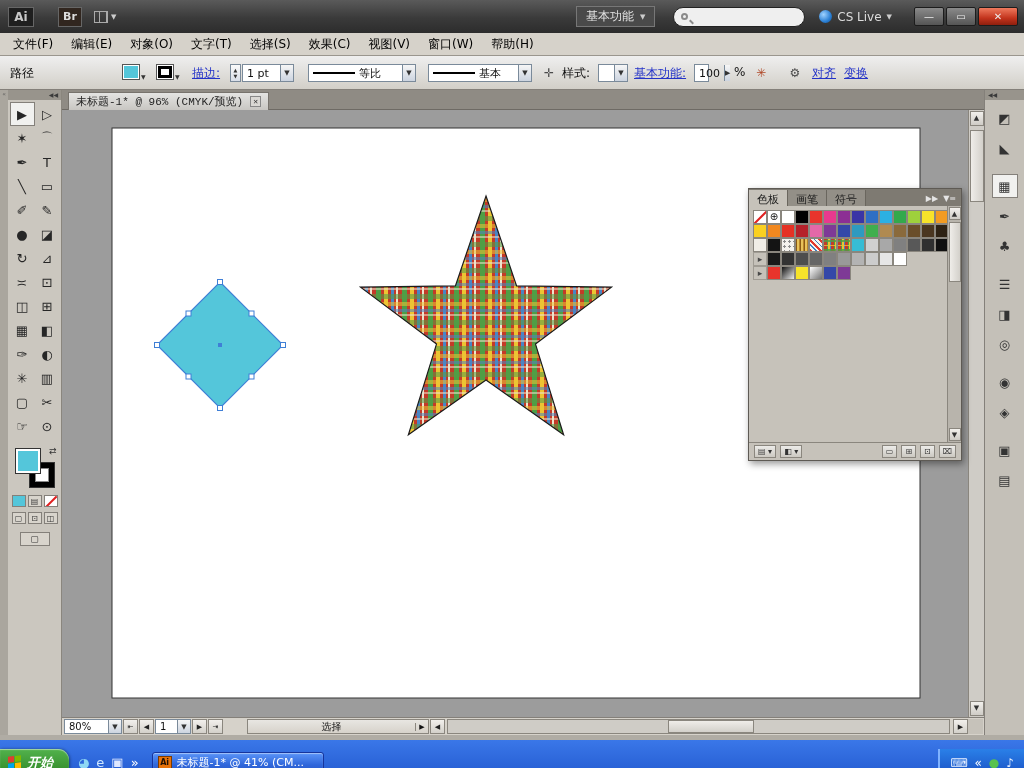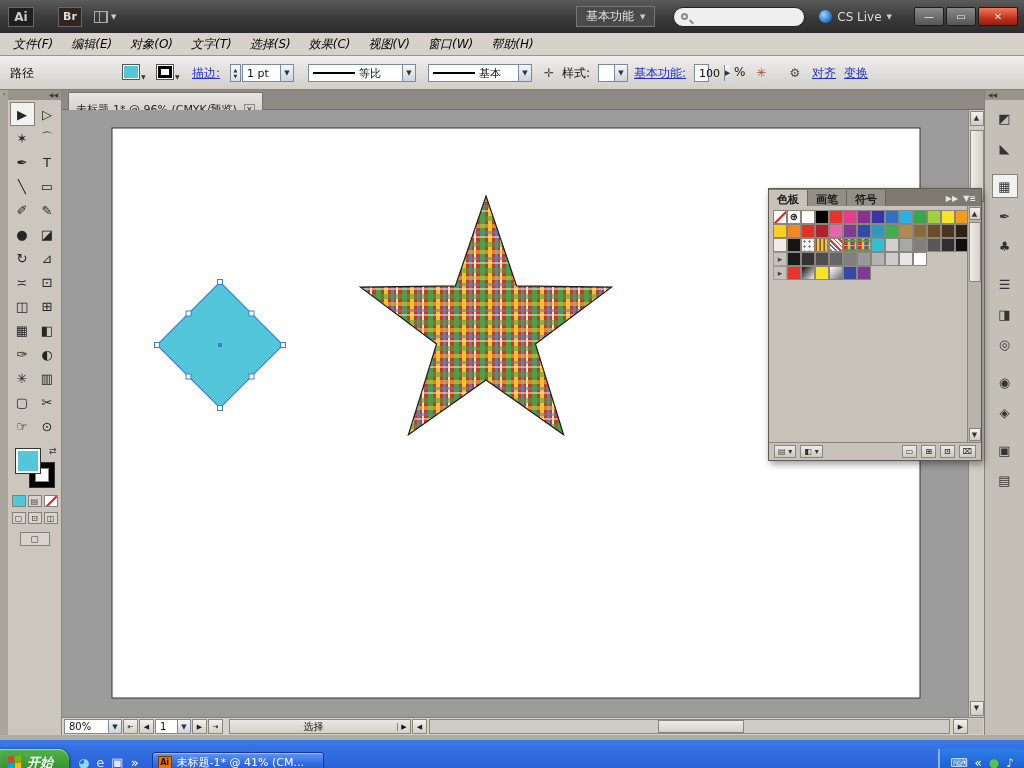--- a/index.html
+++ b/index.html
@@ -21,21 +21,21 @@
 #mag-icon{width:7px;height:7px;border:2px solid #8a8a8a;border-radius:50%;position:relative;flex:none;}
 #mag-icon::after{content:"";position:absolute;left:6px;top:6px;width:5px;height:2px;background:#8a8a8a;transform:rotate(45deg);}
 #search-input{border:none;background:transparent;outline:none;width:100px;font-size:11px;}
 #cs-live{margin-left:14px;display:flex;align-items:center;gap:5px;color:#ddd;}
 #globe-icon{width:13px;height:13px;border-radius:50%;background:radial-gradient(circle at 35% 35%,#9fd2ff,#2a7fd4 60%,#14508e);}
 #win-buttons{margin-left:22px;margin-right:6px;display:flex;gap:2px;}
 .win-btn{width:30px;height:19px;border:1px solid #1c1c1c;border-radius:2px;background:linear-gradient(#8a8a8a,#555);color:#eee;font-size:10px;display:flex;align-items:center;justify-content:center;}
 #close-btn{background:linear-gradient(#ef7a5e,#c2331c 60%,#8f1f0e);width:40px;}
 
 
-#menubar{position:absolute;left:0;top:33px;width:1024px;height:23px;background:#d6d2ca;border-bottom:1px solid #9a968e;display:flex;align-items:center;padding-left:4px;font-style:italic;}
+#menubar{position:absolute;left:0;top:33px;width:1024px;height:23px;background:#d6d2ca;border-bottom:1px solid #9a968e;display:flex;align-items:center;padding-left:4px;}
 .menu-item{padding:3px 9px;color:#000;}
 
 
 #controlbar{position:absolute;left:0;top:56px;width:1024px;height:34px;background:linear-gradient(#efefef,#d2cfc8);border-bottom:1px solid #84807a;}
 #controlbar .cb{position:absolute;top:9px;}
 .link{color:var(--link,#2433c8);text-decoration:underline;}
 .combo{display:flex;align-items:center;height:18px;background:#fff;border:1px solid #7a8a9a;font-size:11px;top:8px!important;}
 .combo .txt{padding:0 4px;white-space:nowrap;}
 .dd-btn{width:13px;height:16px;background:linear-gradient(#f6f6f6,#ccd4e0);border-left:1px solid #7a8a9a;font-size:7px;display:flex;align-items:center;justify-content:center;color:#333;}
 .line-sample{width:42px;height:2px;background:#000;margin-left:4px;}
@@ -60,21 +60,21 @@
 .mini-row{display:flex;justify-content:center;gap:2px;margin-top:5px;}
 .mini-btn{width:14px;height:12px;border:1px solid #84807a;background:#d8d4cc;font-size:8px;line-height:11px;text-align:center;color:#333;}
 #mini-color{background:var(--diamond,#54c6da);}
 #mini-none{position:relative;background:#fff;overflow:hidden;}
 #mini-none::after{content:"";position:absolute;left:-2px;right:-2px;top:50%;height:2px;background:#e02020;transform:rotate(-45deg);}
 #screen-mode-btn{width:30px;height:14px;margin:8px auto 0;border:1px solid #84807a;background:#d8d4cc;font-size:9px;line-height:13px;text-align:center;color:#333;}
 
 
 #docwin{position:absolute;left:62px;top:90px;width:922px;height:645px;background:#9c9c9c;}
 #tabbar{position:absolute;left:0;top:0;width:922px;height:20px;background:#8f8b84;border-bottom:1px solid #6e6a64;}
-#doc-tab{position:absolute;left:6px;top:2px;height:18px;background:linear-gradient(#e4e4e2,#c8c6c2);border:1px solid #77736d;border-bottom:none;display:flex;align-items:center;gap:7px;padding:16px 7px;font-size:11px;color:#222;}
+#doc-tab{position:absolute;left:6px;top:2px;height:18px;background:linear-gradient(#e4e4e2,#c8c6c2);border:1px solid #77736d;border-bottom:none;display:flex;align-items:center;gap:7px;padding:8px 7px;font-size:11px;color:#222;font-family:Liberation Mono, monospace;}
 #tab-close{width:11px;height:11px;border:1px solid #888;background:#dad8d4;font-size:8px;line-height:9px;text-align:center;color:#333;}
 #canvas{position:absolute;left:0;top:20px;width:922px;height:607px;background:#9c9c9c;overflow:hidden;}
 #canvas-svg{display:block;}
 .handle{fill:#fff;stroke:var(--sel,#3f7fd6);stroke-width:1;}
 #diamond-shape{fill:var(--diamond,#54c6da);stroke:var(--sel,#3f7fd6);stroke-width:1.2;}
 #star-shape{stroke:#1b1b1b;stroke-width:1.2;}
 #plaid-base{fill:var(--p-base,#c43a28);}
 .pg{fill:var(--p-green,#4f9e45);} .py{fill:var(--p-yellow,#ecc433);}
 .pb{fill:var(--p-blue,#4a85c4);} .pw{fill:var(--p-cream,#ece4cc);}
 
@@ -84,35 +84,35 @@
 #v-thumb{position:absolute;left:1px;top:20px;width:14px;height:72px;background:linear-gradient(90deg,#efede9,#d3d0ca);border:1px solid #8a867e;}
 #v-down{position:absolute;bottom:1px;left:0;right:0;}
 
 
 #statusbar{position:absolute;left:0;top:627px;width:922px;height:18px;background:#d6d2ca;border-top:1px solid #84807a;display:flex;align-items:center;font-size:10px;}
 .sb-combo{height:15px;background:#fff;border:1px solid #7a8a9a;display:flex;align-items:center;font-size:10px;}
 .sb-combo .txt{padding:0 4px;}
 .sb-sqbtn{width:15px;height:15px;border:1px solid #8a867e;background:linear-gradient(#f2f0ec,#d3d0ca);font-size:7px;display:flex;align-items:center;justify-content:center;color:#222;margin-left:1px;}
 #zoom-combo{margin-left:2px;width:58px;}
 #zoom-combo .txt{flex:1;}
-#status-field{margin-left:6px;width:182px;height:15px;border:1px solid #8a867e;background:linear-gradient(#e8e6e2,#d6d2ca);display:flex;align-items:center;}
+#status-field{margin-left:24px;width:182px;height:15px;border:1px solid #8a867e;background:linear-gradient(#e8e6e2,#d6d2ca);display:flex;align-items:center;}
 #status-field .txt{flex:1;text-align:center;}
 #status-field .arr{width:13px;font-size:7px;text-align:center;border-left:1px solid #8a867e;}
 #hscroll{flex:1;height:15px;margin:0 2px;background:#cfccc6;border:1px solid #8a867e;position:relative;}
 #h-thumb{position:absolute;top:0;bottom:0;left:44%;width:86px;background:linear-gradient(#efede9,#d3d0ca);border:1px solid #8a867e;}
 #sb-corner{width:15px;height:15px;background:#c6c2ba;margin-right:1px;}
 
 
 #dock{position:absolute;left:984px;top:90px;width:40px;height:645px;background:#c4c0b8;border-left:1px solid #84807a;}
 #dock-header{height:10px;background:#98948c;font-size:6px;color:#3a3a3a;padding-left:3px;line-height:10px;}
 .dock-btn{width:26px;height:24px;margin:6px auto 0;display:flex;align-items:center;justify-content:center;font-size:13px;color:#333;border:1px solid transparent;}
 .dock-btn.active{background:#f1f1ef;border-color:#84807a;}
 
 
-#swatches-panel{position:absolute;left:768px;top:188px;width:214px;height:273px;background:#c6c2ba;border:1px solid #5e5a54;box-shadow:2px 3px 7px rgba(0,0,0,.4);z-index:40;font-weight:bold;}
+#swatches-panel{position:absolute;left:748px;top:188px;width:214px;height:273px;background:#c6c2ba;border:1px solid #5e5a54;box-shadow:2px 3px 7px rgba(0,0,0,.4);z-index:40;}
 #panel-tabs{height:17px;background:#7e7a72;display:flex;align-items:flex-end;}
 .ptab{height:16px;padding:2px 8px 0;font-size:11px;background:#938f87;color:#1c1c1c;border-right:1px solid #6a665e;}
 .ptab.active{background:#c6c2ba;}
 #panel-tab-icons{margin-left:auto;display:flex;gap:5px;padding:0 5px 3px;color:#e4e4e4;font-size:8px;}
 #panel-body{position:absolute;left:0;top:17px;right:0;bottom:18px;}
 #swatch-grid{position:absolute;left:4px;top:4px;}
 .sw-row{display:flex;height:14px;}
 .sw{width:14px;height:14px;border:1px solid #8a867e;display:inline-block;}
 .sw-none{background:#fff;position:relative;overflow:hidden;}
 .sw-none::after{content:"";position:absolute;left:-3px;right:-3px;top:50%;height:2px;background:#e02020;transform:rotate(-45deg);}

